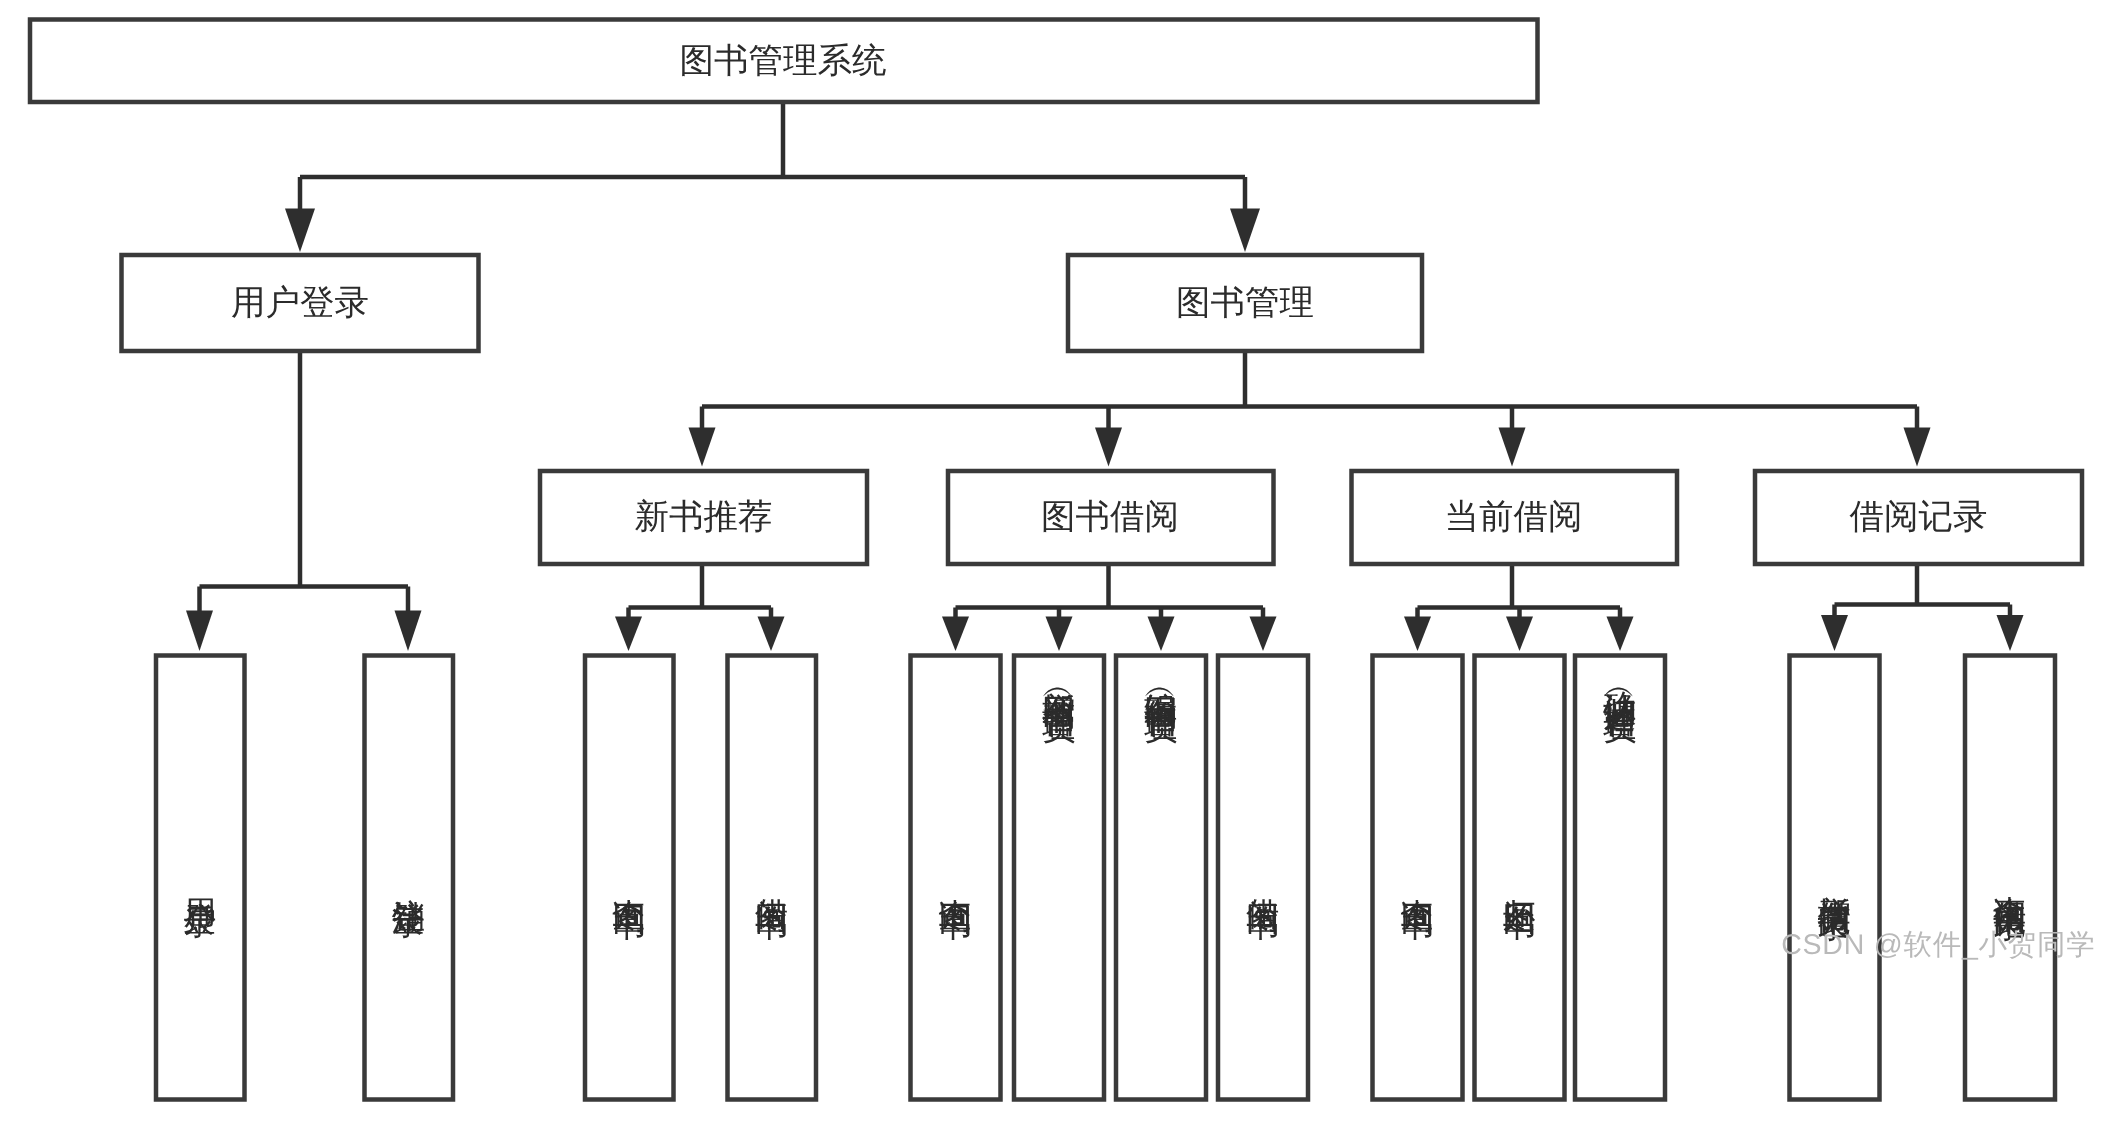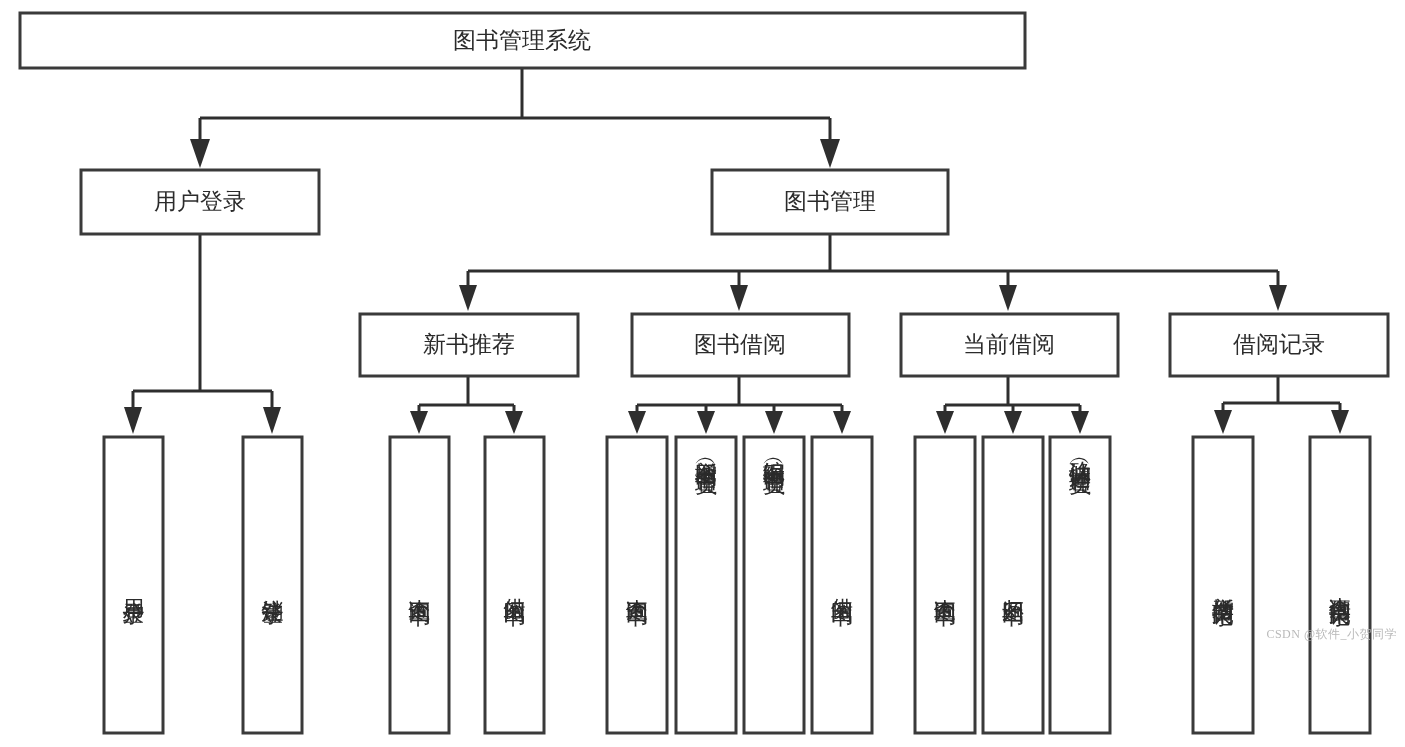--- a/index.html
+++ b/index.html
@@ -61,22 +61,22 @@
     display: flex;
     align-items: center;
     justify-content: flex-start;
     white-space: nowrap;
     pointer-events: none;
   }
   .watermark {
     position: absolute;
     right: 8px;
     bottom: 6px;
-    font-family: Liberation Serif, serif;
-    font-size: 12px;
+    font-family: Liberation Sans, sans-serif;
+    font-size: 19px;
     color: #b9b9b9;
     letter-spacing: 0.5px;
     white-space: nowrap;
   }
 </style>
 </head>
 <body>
 
 <div id="diagram-root">
 

